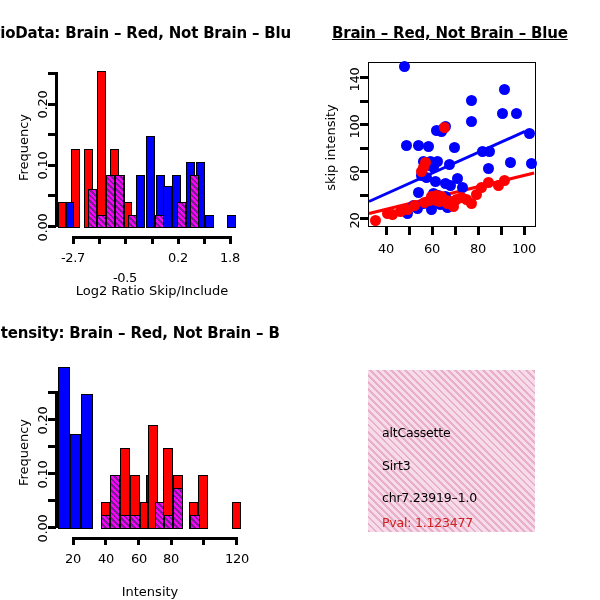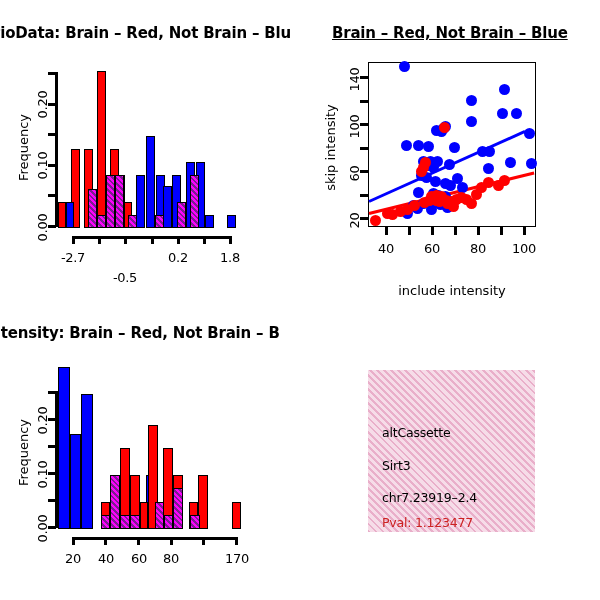--- a/index.html
+++ b/index.html
@@ -96,20 +96,21 @@
   <div class="tick" style="left:151px;top:236px;width:2.5px;height:8px;"></div>
   <div class="tick" style="left:177px;top:236px;width:2.5px;height:8px;"></div>
   <div class="tick" style="left:203px;top:236px;width:2.5px;height:8px;"></div>
   <div class="tick" style="left:229px;top:236px;width:2.5px;height:8px;"></div>
 
   <div class="ticklab" style="left:52px;top:250px;width:42px;text-align:center;">-2.7</div>
   <div class="ticklab" style="left:104px;top:250px;width:42px;text-align:center;margin-top:20px;">-0.5</div>
   <div class="ticklab" style="left:159px;top:250px;width:38px;text-align:center;">0.2</div>
   <div class="ticklab" style="left:211px;top:250px;width:38px;text-align:center;">1.8</div>
 
+  <div class="axtitle" style="left:62px;top:283px;width:180px;text-align:center;">Log2 Ratio Skip/Include</div>
 
   <div class="plotarea" style="left:0;top:0;width:300px;height:300px;">
 
     <div class="bar red" style="left:58px;top:202px;width:8px;height:26px;"></div>
     <div class="bar red" style="left:71px;top:149px;width:9px;height:79px;"></div>
     <div class="bar red" style="left:84px;top:149px;width:9px;height:79px;"></div>
     <div class="bar red" style="left:97px;top:71px;width:9px;height:157px;"></div>
     <div class="bar red" style="left:110px;top:149px;width:9px;height:79px;"></div>
     <div class="bar red" style="left:123px;top:202px;width:9px;height:26px;"></div>
 
@@ -247,21 +248,20 @@
   <div class="tick" style="left:154px;top:227px;width:2.5px;height:8px;"></div>
   <div class="tick" style="left:177px;top:227px;width:2.5px;height:8px;"></div>
   <div class="tick" style="left:200px;top:227px;width:2.5px;height:8px;"></div>
   <div class="tick" style="left:223px;top:227px;width:2.5px;height:8px;"></div>
 
   <div class="ticklab" style="left:66px;top:241px;width:40px;text-align:center;">40</div>
   <div class="ticklab" style="left:112px;top:241px;width:40px;text-align:center;">60</div>
   <div class="ticklab" style="left:158px;top:241px;width:40px;text-align:center;">80</div>
   <div class="ticklab" style="left:201px;top:241px;width:46px;text-align:center;">100</div>
 
-  <div class="axtitle" style="left:82px;top:283px;width:140px;text-align:center;">include intensity</div>
 </div>
 
 <div class="panel" style="left:0;top:300px;width:300px;height:300px;">
 
   <div class="ptitle" style="left:-30px;top:24px;">ne Itensity: Brain – Red, Not Brain – B</div>
 
   <div class="axtitle vert" style="left:-12px;top:145px;width:70px;text-align:center;">Frequency</div>
 
   <div class="axisline" style="left:55px;top:91px;width:2.5px;height:137px;"></div>
   <div class="tick" style="left:48px;top:226px;width:8px;height:2.5px;"></div>
@@ -280,22 +280,23 @@
   <div class="tick" style="left:104px;top:237px;width:2.5px;height:8px;"></div>
   <div class="tick" style="left:137px;top:237px;width:2.5px;height:8px;"></div>
   <div class="tick" style="left:170px;top:237px;width:2.5px;height:8px;"></div>
   <div class="tick" style="left:202px;top:237px;width:2.5px;height:8px;"></div>
   <div class="tick" style="left:235px;top:237px;width:2.5px;height:8px;"></div>
 
   <div class="ticklab" style="left:55px;top:251px;width:36px;text-align:center;">20</div>
   <div class="ticklab" style="left:88px;top:251px;width:36px;text-align:center;">40</div>
   <div class="ticklab" style="left:121px;top:251px;width:36px;text-align:center;">60</div>
   <div class="ticklab" style="left:153px;top:251px;width:36px;text-align:center;">80</div>
-  <div class="ticklab" style="left:216px;top:251px;width:42px;text-align:center;">170</div>
-
+  <div class="ticklab" style="left:216px;top:251px;width:42px;text-align:center;">120</div>
+
+  <div class="axtitle" style="left:95px;top:284px;width:110px;text-align:center;">Intensity</div>
 
   <div class="plotarea" style="left:0;top:0;width:300px;height:300px;">
 
     <div class="bar blue" style="left:58px;top:67px;width:12px;height:162px;"></div>
     <div class="bar blue" style="left:70px;top:134px;width:11px;height:95px;"></div>
     <div class="bar blue" style="left:81px;top:94px;width:12px;height:135px;"></div>
     <div class="bar blue" style="left:146px;top:175px;width:9px;height:54px;"></div>
 
     <div class="bar red" style="left:101px;top:202px;width:9px;height:27px;"></div>
     <div class="bar red" style="left:110px;top:175px;width:10px;height:54px;"></div>
@@ -316,15 +317,15 @@
     <div class="bar purple" style="left:155px;top:202px;width:9px;height:27px;"></div>
     <div class="bar purple" style="left:164px;top:215px;width:9px;height:14px;"></div>
     <div class="bar purple" style="left:173px;top:188px;width:10px;height:41px;"></div>
     <div class="bar purple" style="left:190px;top:215px;width:10px;height:14px;"></div>
   </div>
 </div>
 
 <div id="info-panel">
   <div class="infoline" style="top:55px;">altCassette</div>
   <div class="infoline" style="top:88px;">Sirt3</div>
-  <div class="infoline" style="top:120px;">chr7.23919–2.4</div>
+  <div class="infoline" style="top:120px;">chr7.23919–1.0</div>
   <div class="infoline pval" style="top:145px;">Pval: 1.123477</div>
 </div>
 
 </body></html>

